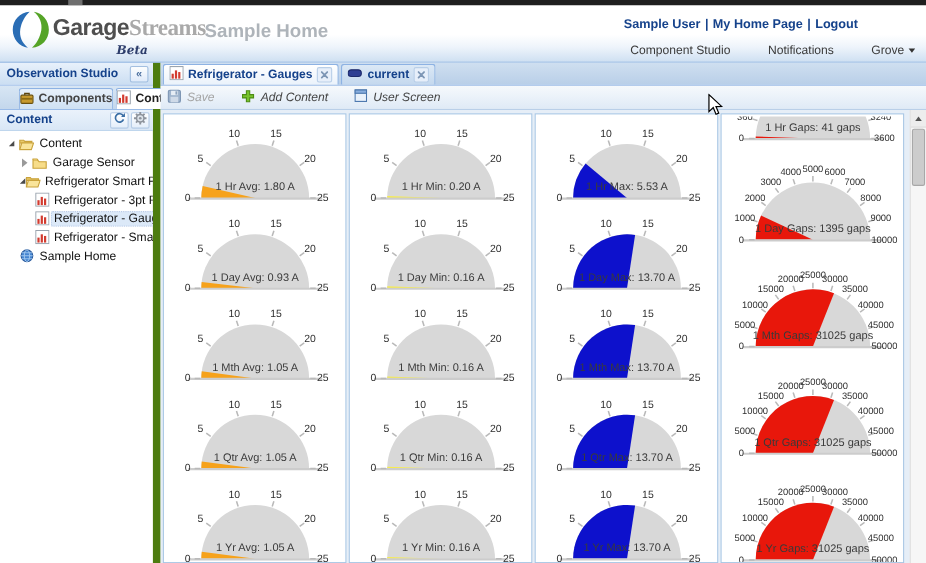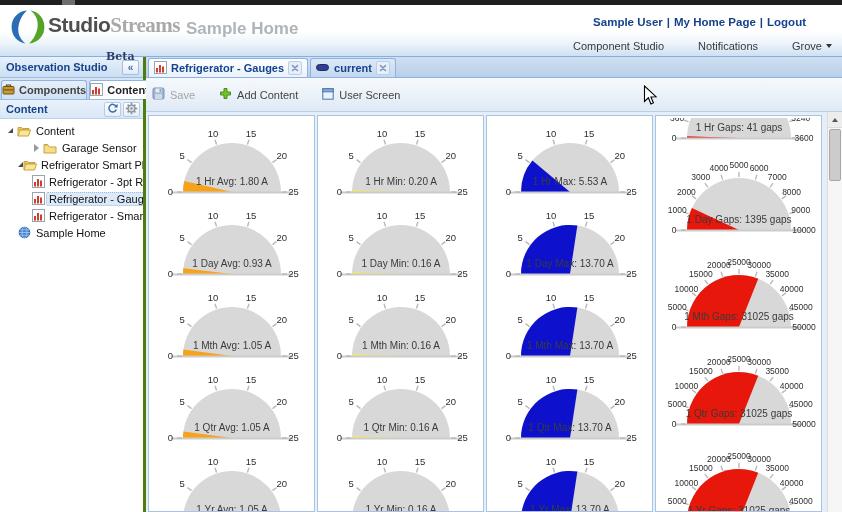--- a/index.html
+++ b/index.html
@@ -5,42 +5,42 @@
   html,body{margin:0;padding:0;}
   body{width:842px;height:512px;overflow:hidden;position:relative;background:#fff;
        font-family:"Liberation Sans",sans-serif;}
   .topstrip{height:5px;background:#1f1f1f;position:relative;}
   .topstrip .notch{position:absolute;left:62px;width:13px;height:5px;background:#6e6e6e;}
   header{height:51px;position:relative;border-bottom:1px solid #86aede;
          background:linear-gradient(#ffffff 0%,#ffffff 52%,#eef4fb 74%,#cfe0f2 100%);}
   .logo{position:absolute;left:10px;top:4px;}
   .brand{position:absolute;left:48px;top:8px;font-size:21px;font-weight:bold;letter-spacing:-0.5px;}
   .grove{color:#4f4f4f;}.streams{color:#a9a9a9;font-family:Liberation Serif, serif;}
-  .beta{position:absolute;left:58px;top:37px;font-family:"DejaVu Serif",serif;
+  .beta{position:absolute;left:58px;top:26px;font-family:"DejaVu Serif",serif;font-style:italic;
         font-weight:bold;font-size:11px;color:#2d3d6b;letter-spacing:0;text-align:right;}
   .page-title{position:absolute;left:186px;top:14px;font-size:17px;font-weight:bold;color:#aeb4ba;}
-  .user-links{position:absolute;right:36px;top:11px;font-size:11.5px;font-weight:bold;color:#15428b;}
+  .user-links{position:absolute;right:62px;top:11px;font-size:11.5px;font-weight:bold;color:#15428b;}
   .user-links .sep{margin:0 4px;}
   .ulink{cursor:pointer;}
   .top-menu{position:absolute;right:10px;top:35px;display:flex;gap:34px;align-items:center;
             font-size:11px;color:#3a3a3a;}
   .menu-item{display:flex;align-items:center;gap:4px;cursor:pointer;}
   .caret-down{width:0;height:0;border-left:3.5px solid transparent;border-right:3.5px solid transparent;
               border-top:4px solid #333;}
   .app{display:flex;height:455px;}
-  .sidebar{width:146px;min-width:146px;border-right:3px solid #4d7c0f;display:flex;
+  .sidebar{width:146px;min-width:146px;border-right:7px solid #4d7c0f;display:flex;
            flex-direction:column;background:#fff;box-sizing:border-box;}
   .side-titlebar{height:21px;background:linear-gradient(#e8f1fb,#cbdef2);border-bottom:1px solid #99bbe8;
            display:flex;align-items:center;justify-content:space-between;padding:0 4px 0 6px;
            font-size:11px;font-weight:bold;color:#15428b;box-sizing:border-box;}
   .collapse-btn{width:17px;height:15px;border:1px solid #a3bfe0;border-radius:2px;
            background:linear-gradient(#fdfefe,#dfeafa);color:#4a6e9e;font-size:10px;line-height:13px;
            text-align:center;cursor:pointer;box-sizing:border-box;font-weight:bold;}
   .side-tabs{height:22px;background:linear-gradient(#d8e6f4,#c3d7ec);display:flex;align-items:flex-end;
-           padding:2px 1px 0 1px;gap:2px;border-bottom:1px solid #99bbe8;box-sizing:border-box;}
+           padding:2px 1px 0 17px;gap:2px;border-bottom:1px solid #99bbe8;box-sizing:border-box;}
   .side-tab{flex:1;height:19px;display:flex;align-items:center;justify-content:center;gap:4px;
            font-size:11px;font-weight:bold;color:#444;border:1px solid #8db2e3;border-bottom:none;
            border-radius:3px 3px 0 0;background:linear-gradient(#e7f0fa,#cfe1f3);cursor:pointer;
            box-sizing:border-box;white-space:nowrap;}
   .side-tab.active{background:#fff;color:#222;}
   .side-section{height:19px;background:linear-gradient(#eaf2fb,#d9e7f6);border-bottom:1px solid #b9d2ec;
            display:flex;align-items:center;justify-content:space-between;padding:0 3px 0 6px;
            font-size:11px;font-weight:bold;color:#15428b;box-sizing:border-box;}
   .side-tools{display:flex;gap:2px;}
   .tool-btn{width:17px;height:15px;border:1px solid #b6cce6;border-radius:2px;
@@ -60,23 +60,23 @@
   .workspace{flex:1;display:flex;flex-direction:column;position:relative;min-width:0;}
   .tabbar{height:21px;background:linear-gradient(#cfdff0,#b9cfe8);border-bottom:1px solid #8db2e3;
            display:flex;align-items:flex-end;padding:2px 0 0 2px;gap:2px;box-sizing:border-box;}
   .ws-tab{height:19px;display:flex;align-items:center;gap:4px;padding:0 5px;font-size:11px;
            font-weight:bold;color:#15428b;border:1px solid #8db2e3;border-bottom:none;
            border-radius:3px 3px 0 0;background:linear-gradient(#dce9f6,#c4d8ee);cursor:pointer;
            box-sizing:border-box;white-space:nowrap;}
   .ws-tab.active{background:linear-gradient(#ffffff,#eaf2fb);}
   .tab-close{width:12px;height:12px;border-radius:2px;display:flex;align-items:center;
            justify-content:center;cursor:pointer;background:#e7effa;border:1px solid #b9cfe8;}
-  .toolbar{height:34px;background:linear-gradient(#f6f9fc,#dfeaf6);border-bottom:1px solid #b9cfe8;
+  .toolbar{height:22px;background:linear-gradient(#f6f9fc,#dfeaf6);border-bottom:1px solid #b9cfe8;
            display:flex;align-items:center;padding:0 6px;gap:24px;font-size:11px;color:#444;
-           box-sizing:border-box;}
+           box-sizing:border-box;font-style:italic;}
   .tb-item{display:flex;align-items:center;gap:5px;cursor:pointer;}
   .tb-item.disabled{color:#a5a5a5;cursor:default;}
   .content{flex:1;background:#e6eef7;display:flex;gap:2px;padding:3px 18px 0 2px;position:relative;
            box-sizing:border-box;min-height:0;}
   .panel{width:167px;min-width:167px;background:#fff;border:1px solid #a6c5e4;box-sizing:border-box;
            overflow:hidden;}
   .gauge{margin-bottom:2px;}
   .gauge svg{display:block;margin:0 auto;}
   .gauge.partial{height:24px;overflow:hidden;}
   .gauge.partial svg{margin-top:-66px;}
@@ -96,21 +96,21 @@
 <div class="topstrip">
   <span class="notch"></span>
 </div>
 
 <header>
   <span class="logo" id="logo"><svg width="36" height="36" viewBox="0 0 34 34">
         <path d="M16 1.5 C7.5 2 1.5 8.8 1.5 17 C1.5 25 7 31.5 14.5 32.5 C9.5 28.5 7 23 8 16.5 C9 10.5 12 5 16 1.5 Z" fill="#2a6db5"></path>
         <path d="M18 32.5 C26.5 32 32.5 25.2 32.5 17 C32.5 9 27 2.5 19.5 1.5 C24.5 5.5 27 11 26 17.5 C25 23.5 22 29 18 32.5 Z" fill="#55a427"></path>
       </svg></span>
   <div class="brand">
-    <span class="grove">Studio</span><span class="streams">Streams</span>
+    <span class="grove">Garage</span><span class="streams">Streams</span>
     <span class="beta">Beta</span>
   </div>
   <div class="page-title">Sample Home</div>
   <div class="user-links" id="user-links"><span class="ulink">Sample User</span><span class="sep">|</span><span class="ulink">My Home Page</span><span class="sep">|</span><span class="ulink">Logout</span></div>
   <div class="top-menu" id="top-menu">
       <span class="menu-item">
         <span>Component Studio</span>
       </span>
       <span class="menu-item">
         <span>Notifications</span>
@@ -176,21 +176,21 @@
             <span class="tri-exp"></span>
           </span>
           <span class="ticon">
             <svg width="14" height="12" viewBox="0 0 14 12">
               <path d="M1 11 V2.5 h3.6 l0.9 1 H12 V5 H1.5" fill="#e8c96a" stroke="#c9a23b"></path>
               <path d="M2.8 5 H13.5 L11.5 11 H1 Z" fill="#f9e49a" stroke="#c9a23b"></path>
             </svg>
           </span>
           <span class="tlabel">Content</span>
         </div>
-        <div class="tree-row" style="padding-left: 30px;">
+        <div class="tree-row" style="padding-left: 16px;">
           <span class="caret">
             <span class="tri-col"></span>
           </span>
           <span class="ticon">
             <svg width="14" height="12" viewBox="0 0 14 12">
               <path d="M1 3.5 h4.2 l1.3 1.5 H13 V11 H1 Z" fill="#f7dd8a" stroke="#c9a23b"></path>
               <path d="M1 3.5 V2.5 h3.6 l0.9 1" fill="#f7dd8a" stroke="#c9a23b"></path>
             </svg>
           </span>
           <span class="tlabel">Garage Sensor</span>

